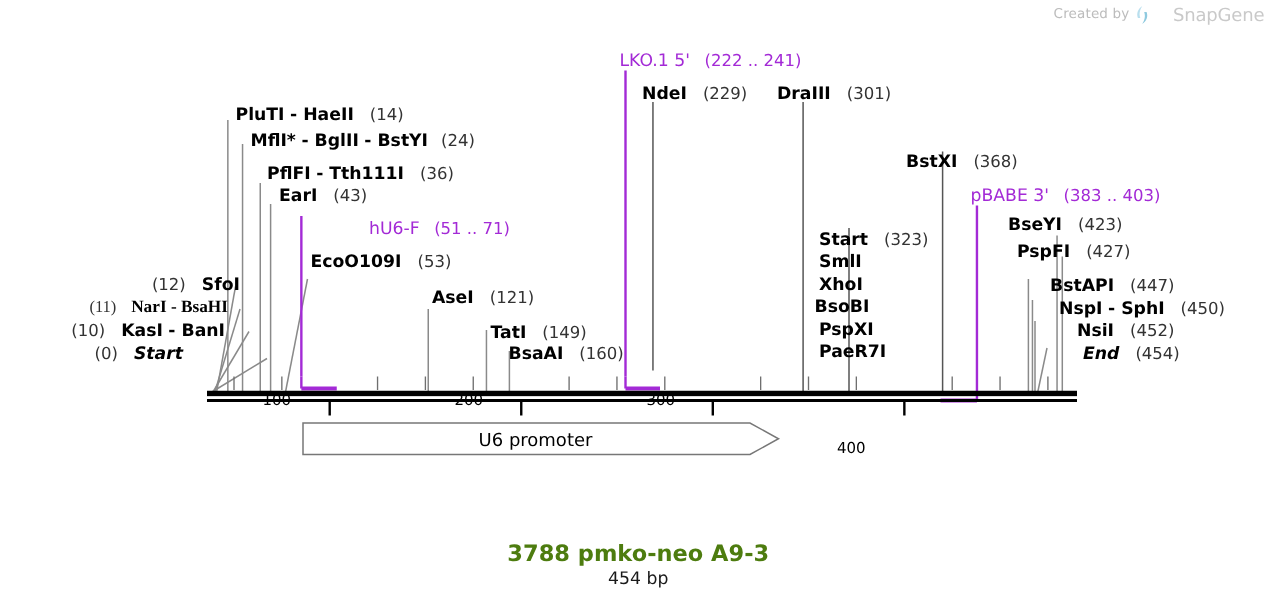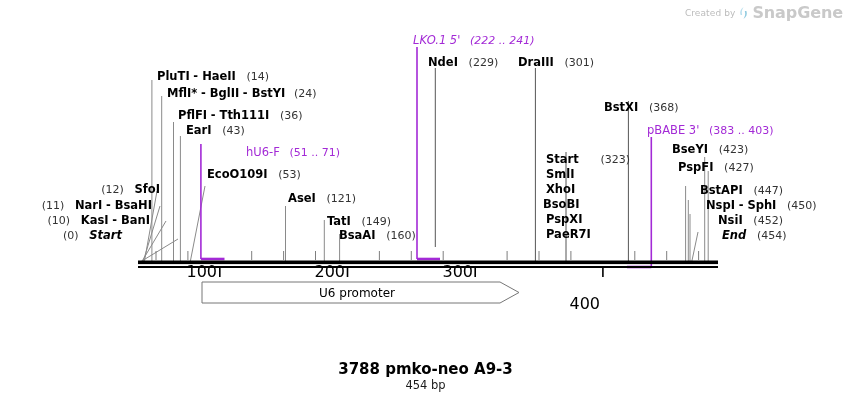--- a/index.html
+++ b/index.html
@@ -35,23 +35,24 @@
     font-family: "DejaVu Sans", sans-serif;
     letter-spacing: .1px;
   }
   .watermark .wm-logo {
     display: inline-block;
     width: 9px;
     height: 12px;
   }
   .watermark .wm-name {
     color: #c9c9c9;
-    font-size: 16px;
-    font-weight: 700;
+    font-size: 12px;
+    font-weight: 400;
     letter-spacing: -.1px;
+    margin-left: 12px;
   }
 
   
   .lbl {
     position: absolute;
     white-space: nowrap;
     font-family: "DejaVu Sans", sans-serif;
     font-size: 11.5px;
     line-height: 13px;
     color: #000;
@@ -78,44 +79,44 @@
   .lbl.terminus .enz {
     font-style: italic;
     font-weight: bold;
   }
   .lbl.right-align {
     text-align: right;
   }
   .ruler-num {
     position: absolute;
     font-family: "DejaVu Sans", sans-serif;
-    font-size: 16px;
+    font-size: 10px;
     color: #000;
     white-space: nowrap;
-    text-align: right;
+    text-align: left;
   }
 
   
   .feature-label {
     position: absolute;
     font-family: "DejaVu Sans", sans-serif;
     font-size: 12px;
     color: #000;
     white-space: nowrap;
     text-align: center;
   }
 
   
   .title-main {
     position: absolute;
     width: 851px;
     text-align: center;
     font-size: 15px;
     font-weight: bold;
-    color: #000000;
+    color: #4d7c0f;
     font-family: "DejaVu Sans", sans-serif;
   }
   .title-sub {
     position: absolute;
     width: 851px;
     text-align: center;
     font-size: 11.5px;
     color: #1a1a1a;
     font-family: "DejaVu Sans", sans-serif;
   }
@@ -223,21 +224,21 @@
   <span>Created by</span>
   <span class="wm-logo">
     <svg viewBox="0 0 9 12" width="9" height="12" xmlns="http://www.w3.org/2000/svg">
       <path d="M4.5 0 C1.5 2 0.5 5 1.6 8 L3.2 8 C2.2 5 3 2.5 4.5 0 Z" fill="#b9dfee"></path>
       <path d="M4.5 12 C7.5 10 8.5 7 7.4 4 L5.8 4 C6.8 7 6 9.5 4.5 12 Z" fill="#8fcadf"></path>
     </svg>
   </span>
   <span class="wm-name">SnapGene</span>
 </div>
 
-<div class="lbl primer" style="left:413px; top:34px;font-style:italic;">
+<div class="lbl primer" style="left:413px; top:34px;">
   <span>LKO.1 5'</span>
   <span class="pos" style="margin-left:6px;">(222 .. 241)</span>
 </div>
 
 <div class="lbl" style="left:428px; top:56px;">
   <span class="enz">NdeI</span>
   <span class="pos" style="margin-left:7px;">(229)</span>
 </div>
 
 <div class="lbl" style="left:518px; top:56px;">
@@ -283,21 +284,21 @@
   <span class="pos" style="margin-left:6px;">(383 .. 403)</span>
 </div>
 
 <div class="lbl primer" style="left:203px; top:146px;padding-left:43px;">
   <span>hU6-F</span>
   <span class="pos" style="margin-left:6px;">(51 .. 71)</span>
 </div>
 
 <div class="lbl" style="left:546px; top:153px;">
   <span class="enz">Start</span>
-  <span class="pos" style="margin-left:18px;">(323)</span>
+  <span class="pos" style="margin-left:7px;">(323)</span>
 </div>
 
 <div class="lbl" style="left:672px; top:143px;">
   <span class="enz">BseYI</span>
   <span class="pos" style="margin-left:7px;">(423)</span>
 </div>
 
 <div class="lbl" style="left:546px; top:168px;">
   <span class="enz">SmlI</span>
 </div>
@@ -319,21 +320,21 @@
 
 <div class="lbl" style="left:546px; top:183px;">
   <span class="enz">XhoI</span>
 </div>
 
 <div class="lbl" style="left:700px; top:184px;">
   <span class="enz">BstAPI</span>
   <span class="pos" style="margin-left:7px;">(447)</span>
 </div>
 
-<div class="lbl right-align" style="left:0px; top:199px; width:152px;">
+<div class="lbl right-align" style="left:0px; top:199px; width:152px;font-family:Liberation Serif, serif;">
   <span class="pos">(11)</span>
   <span class="enz" style="margin-left:7px;">NarI</span>
   <span class="sep"> - </span>
   <span class="enz">BsaHI</span>
 </div>
 
 <div class="lbl" style="left:543px; top:198px;">
   <span class="enz">BsoBI</span>
 </div>
 

